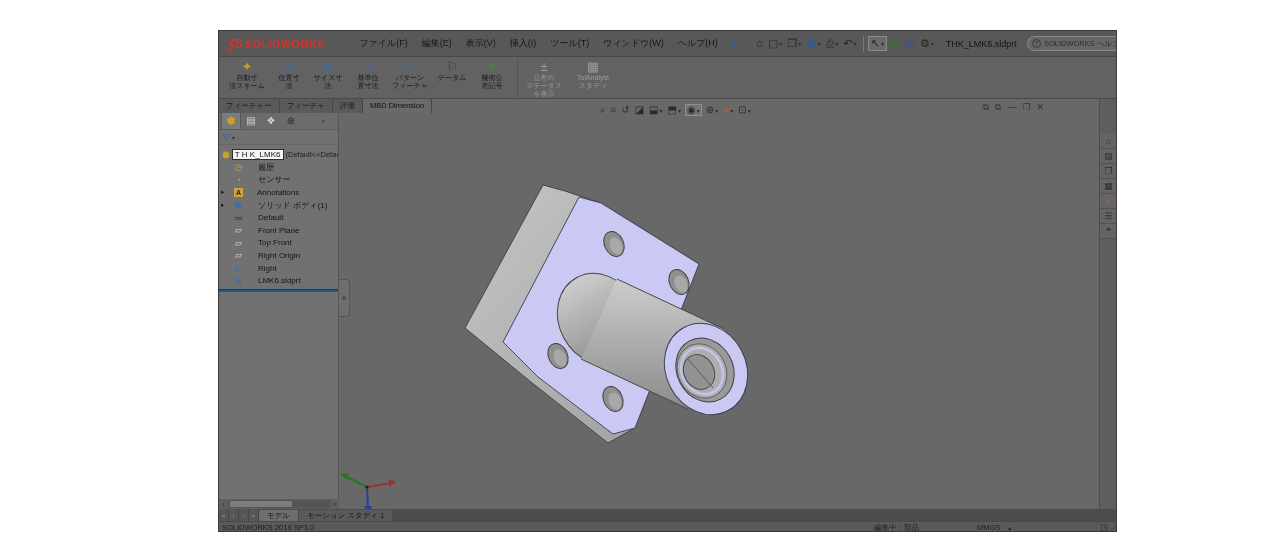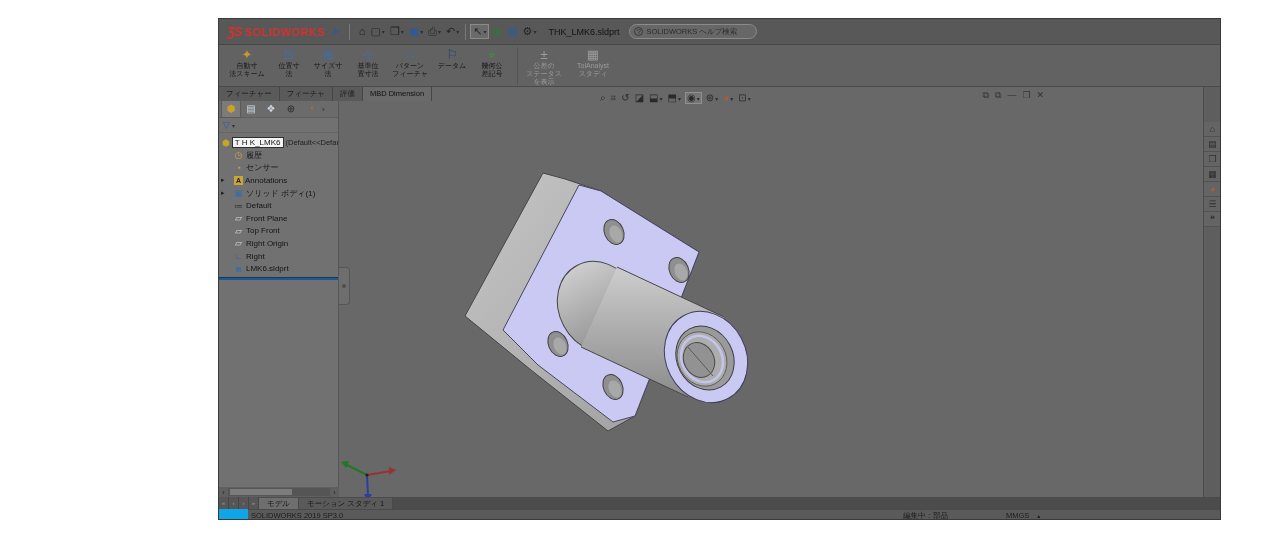--- a/index.html
+++ b/index.html
@@ -1,18 +1,18 @@
 <!DOCTYPE html>
 <html><head>
 <meta charset="utf-8">
 <style>
   * { margin:0; padding:0; box-sizing:border-box; }
   body { background:#ffffff; font-family:"Liberation Sans", sans-serif; width:1280px; height:560px; position:relative; overflow:hidden; }
   #canvas { position:absolute; left:0; top:0; width:1280px; height:560px; background:#ffffff; }
-  #sw-window { position:absolute; left:218px; top:18px; width:1003px; height:502px; background:#0ea5e9; border:1px solid #3a3a3a; overflow:hidden; }
+  #sw-window { position:absolute; left:218px; top:30px; width:899px; height:502px; background:#0ea5e9; border:1px solid #3a3a3a; overflow:hidden; }
 
   
   .titlebar { position:absolute; left:0; top:0; width:100%; height:26px; background:#585858; border-bottom:1px solid #474747; display:flex; align-items:center; }
   .logo { display:flex; align-items:baseline; margin-left:8px; white-space:nowrap; }
   .logo .mark { color:#d0342c; font-weight:bold; font-style:italic; font-size:13px; letter-spacing:-1px; }
   .logo .word { color:#d0342c; font-weight:bold; font-size:11px; letter-spacing:0.5px; margin-left:3px; }
   .menus { display:flex; margin-left:28px; gap:2px; }
   .menu-item { font-size:9px; color:#161616; padding:2px 6px; white-space:nowrap; cursor:default; }
   .pin { font-size:10px; color:#2b5aa0; margin:0 6px; }
   .tb-sep { width:1px; height:16px; background:#787878; margin:0 3px; }
@@ -50,21 +50,21 @@
   .filter-row { display:flex; align-items:center; height:15px; padding-left:4px; border-bottom:1px solid #656565; }
   .filter-row .g { font-size:9px; color:#2b5aa0; }
   .filter-row .c { font-size:6px; color:#333; margin-left:2px; }
   .tree { padding-top:3px; }
   .troot { display:flex; align-items:center; height:13px; padding-left:3px; white-space:nowrap; overflow:hidden; }
   .troot .nm { background:#f4f4f4; border:1px solid #2e2e2e; color:#111; font-size:8px; padding:0 2px; margin:0 2px; }
   .troot .sfx { font-size:7.5px; color:#1e1e1e; }
   .titem { display:flex; align-items:center; height:12.6px; padding-left:14px; white-space:nowrap; }
   .titem .arrow { position:absolute; left:2px; font-size:7px; color:#222; }
   .titem .ig { width:11px; font-size:9px; line-height:10px; text-align:center; flex:none; }
-  .titem .lb { font-size:8px; color:#141414; margin-left:2px; }
+  .titem .lb { font-size:8px; color:#141414; margin-left:14px; }
   .chip-a { width:9px; height:9px; background:#caa53a; color:#222; font-size:7px; line-height:9px; text-align:center; font-weight:bold; flex:none; margin-left:1px; }
   .rollback { height:3px; background:#1f5a8c; margin-top:2px; border-top:1px solid #0f3c63; }
   .pscroll { position:absolute; left:0; top:400px; width:120px; height:10px; background:#5f5f5f; display:flex; align-items:center; z-index:6; }
   .pscroll .ar { font-size:7px; color:#222; width:9px; text-align:center; }
   .pscroll .track { flex:1; height:8px; background:#555; position:relative; }
   .pscroll .thumb { position:absolute; left:2px; top:1px; width:62px; height:6px; background:#7c7c7c; }
   .splitter { position:absolute; left:120px; top:180px; width:11px; height:38px; background:#6e6e6e; border:1px solid #555; border-left:none; border-radius:0 4px 4px 0; z-index:5; }
   .splitter .dot { position:absolute; left:3px; top:16px; width:4px; height:4px; border-radius:50%; background:#4e4e4e; }
 
   
@@ -83,38 +83,47 @@
   .tpspacer { height:35px; }
 
   
   .modeltabs { position:absolute; left:0; top:478px; width:100%; height:12px; background:#4c4c4c; display:flex; align-items:flex-end; }
   .mnav { width:10px; font-size:6px; color:#9a9a9a; background:#565656; border-right:1px solid #464646; text-align:center; line-height:12px; }
   .mtab { font-size:7.5px; padding:1px 8px 0 8px; color:#151515; white-space:nowrap; }
   .mtab.active { background:#6e6e6e; }
   .mtab.idle { background:#5a5a5a; border-left:1px solid #494949; border-right:1px solid #494949; }
 
   
-  .statusbar { position:absolute; left:0; top:490px; width:100%; height:12px; background:#5a5a5a; border-top:1px solid #4a4a4a;margin-left:29px; }
+  .statusbar { position:absolute; left:0; top:490px; width:100%; height:12px; background:#5a5a5a; border-top:1px solid #4a4a4a; }
   .sb-left { position:absolute; left:3px; top:1px; font-size:7.5px; color:#1c1c1c; }
   .sb-edit { position:absolute; left:655px; top:1px; font-size:7.5px; color:#1c1c1c; }
   .sb-units { position:absolute; left:758px; top:1px; font-size:7.5px; color:#1c1c1c; }
   .sb-units .c { font-size:6px; margin-left:8px; }
   .sb-tag { position:absolute; right:8px; top:1px; font-size:8px; color:#262626; }
   .sb-grip { position:absolute; right:0px; top:2px; font-size:8px; color:#424242; }
 </style>
 </head>
 <body>
 
 <div id="canvas">
 <div id="sw-window">
 
   <div class="titlebar">
     <div class="logo">
       <span class="mark">ƷS</span>
       <span class="word">SOLIDWORKS</span>
+    </div>
+    <div class="menus">
+      <span class="menu-item">ファイル(F)</span>
+      <span class="menu-item">編集(E)</span>
+      <span class="menu-item">表示(V)</span>
+      <span class="menu-item">挿入(I)</span>
+      <span class="menu-item">ツール(T)</span>
+      <span class="menu-item">ウィンドウ(W)</span>
+      <span class="menu-item">ヘルプ(H)</span>
     </div>
     <span class="pin">➤</span>
     <div class="tb-sep"></div>
     <div class="qbar">
       <span class="qbtn">
             <span class="g">⌂</span>
           </span>
       <span class="qbtn">
             <span class="g">▢</span>
             <span class="c">▾</span>

